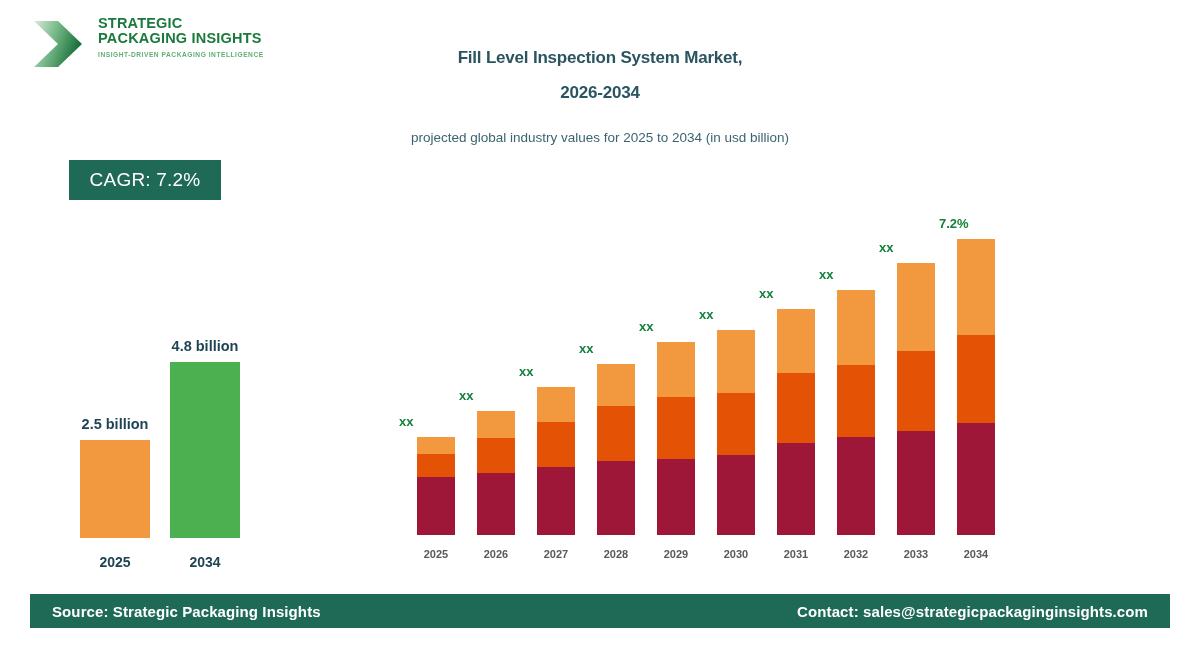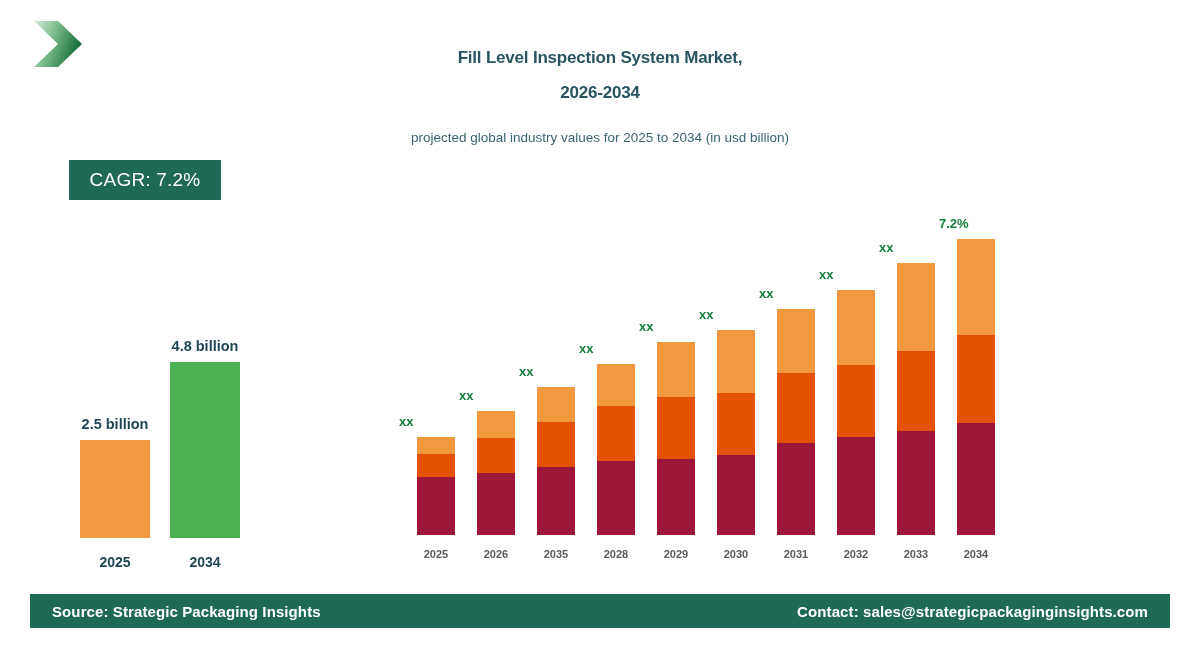--- a/index.html
+++ b/index.html
@@ -96,20 +96,25 @@
       <defs>
         <linearGradient id="chevGrad" x1="0" y1="0" x2="1" y2="0.35">
           <stop offset="0%" stop-color="#d9ebdd"></stop>
           <stop offset="45%" stop-color="#7cbc8c"></stop>
           <stop offset="100%" stop-color="#17703a"></stop>
         </linearGradient>
       </defs>
       <path d="M2 3 L26 3 L50 26 L26 49 L2 49 L26 26 Z" fill="url(#chevGrad)"></path>
     </svg>
   </div>
+  <div id="logo-text">
+    <div class="logo-line">STRATEGIC</div>
+    <div class="logo-line">PACKAGING INSIGHTS</div>
+    <div id="logo-tagline">INSIGHT-DRIVEN PACKAGING INTELLIGENCE</div>
+  </div>
 </div>
 
 <div id="title-block">
   <div id="chart-title">
     <div>Fill Level Inspection System Market,</div>
     <div>2026-2034</div>
   </div>
   <div id="chart-subtitle">projected global industry values for 2025 to 2034 (in usd billion)</div>
 </div>
 
@@ -149,21 +154,21 @@
       </div>
       <div class="sb-year">2026</div>
     </div>
     <div class="sb-col" style="left: 132px;">
       <div class="sb-toplabel" style="bottom: 181px;">xx</div>
       <div class="sb-stack" style="height: 148px;">
         <div class="seg seg-top" style="height: 35px;"></div>
         <div class="seg seg-mid" style="height: 45px;"></div>
         <div class="seg seg-bottom" style="height: 68px;"></div>
       </div>
-      <div class="sb-year">2035</div>
+      <div class="sb-year">2027</div>
     </div>
     <div class="sb-col" style="left: 192px;">
       <div class="sb-toplabel" style="bottom: 204px;">xx</div>
       <div class="sb-stack" style="height: 171px;">
         <div class="seg seg-top" style="height: 42px;"></div>
         <div class="seg seg-mid" style="height: 55px;"></div>
         <div class="seg seg-bottom" style="height: 74px;"></div>
       </div>
       <div class="sb-year">2028</div>
     </div>

